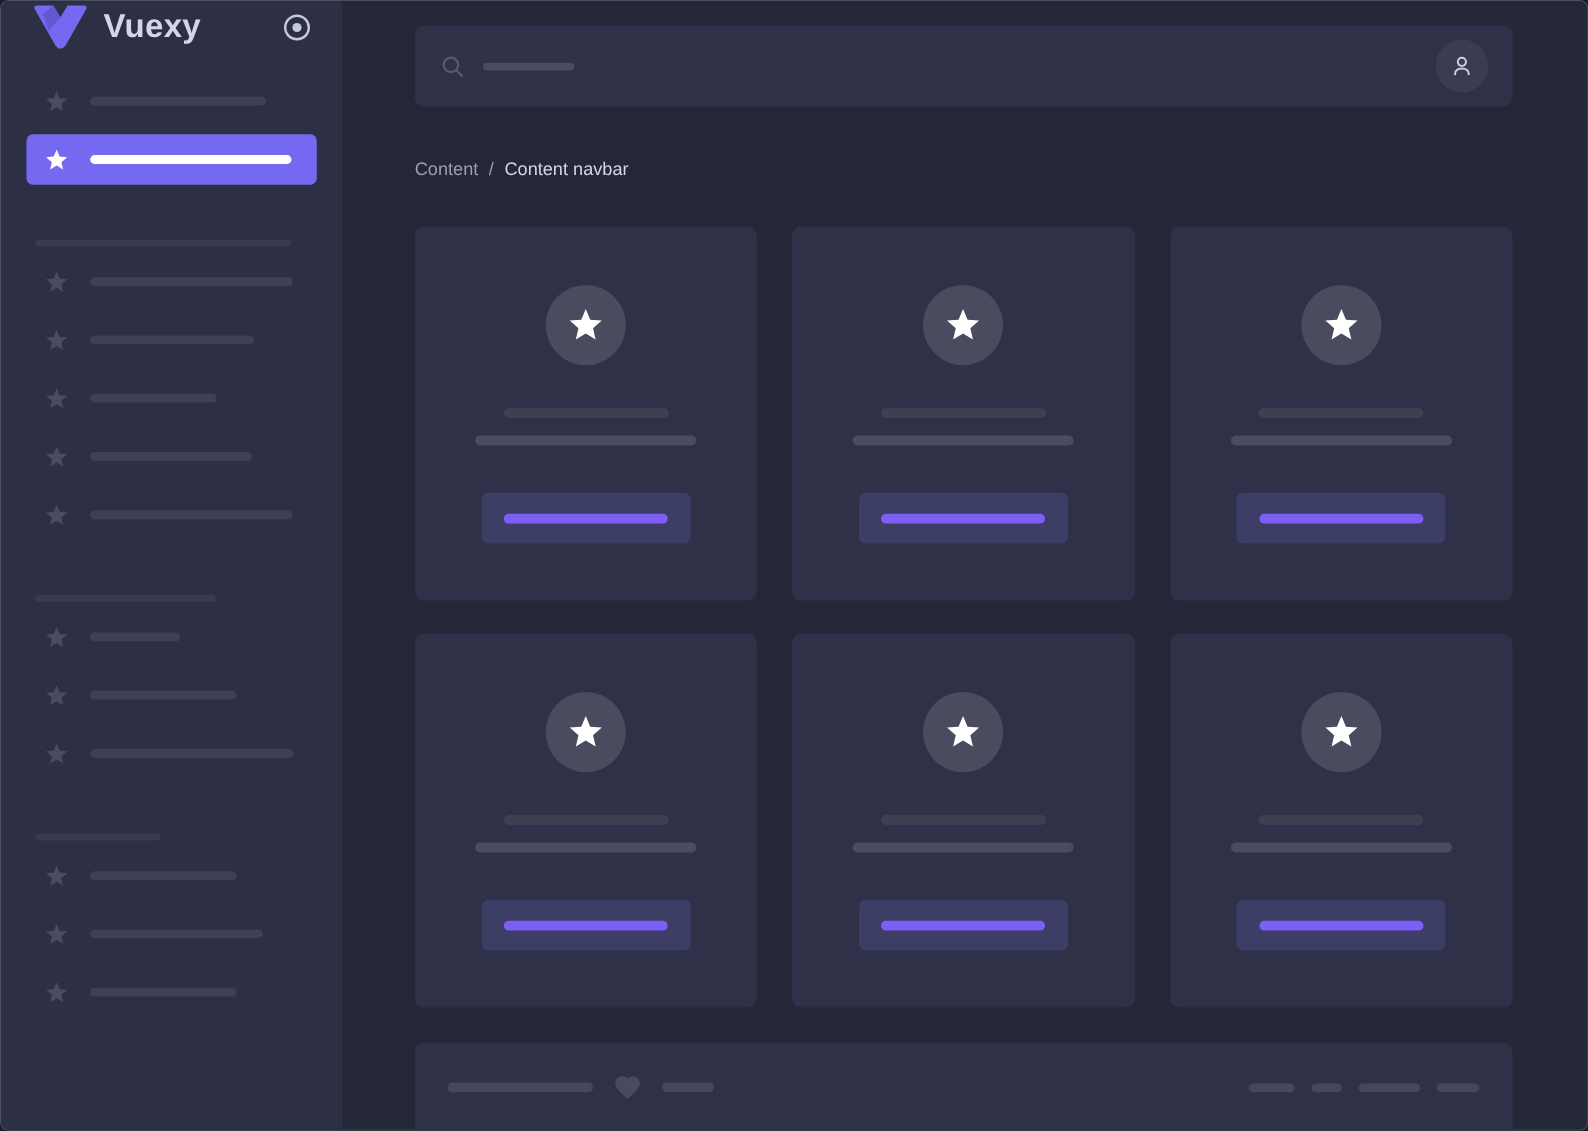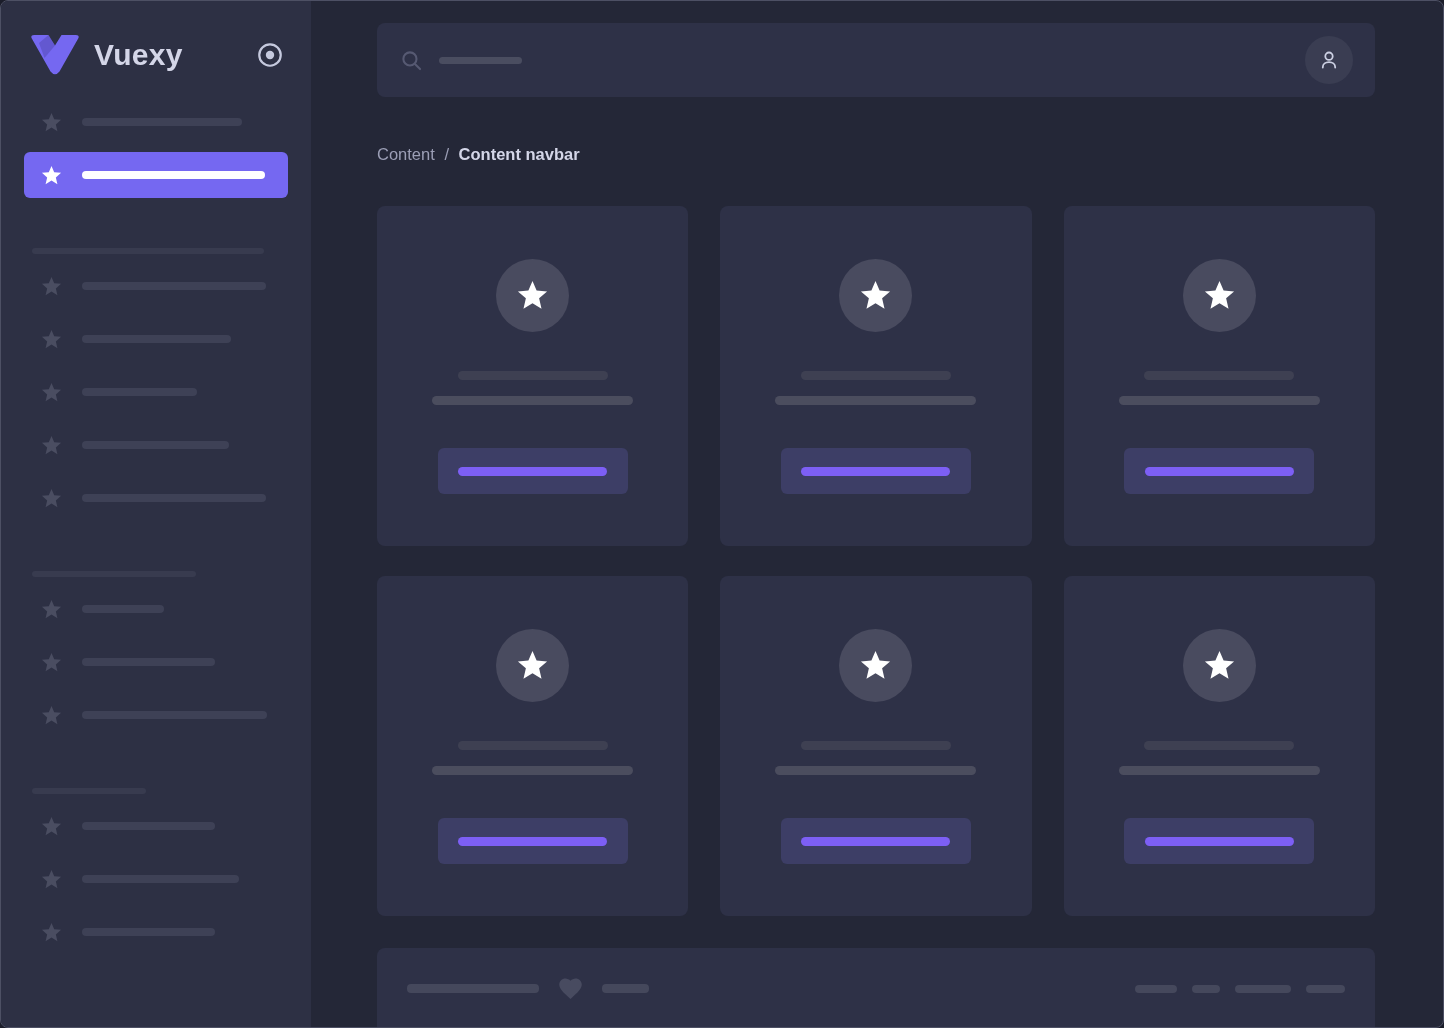--- a/index.html
+++ b/index.html
@@ -11,21 +11,21 @@
     overflow:hidden; display:flex;
     background:var(--main-bg,#242737);
   }
 
   
   .sidebar {
     width:310px; flex:none; height:100%;
     background:var(--sidebar-bg,#2d3044);
     padding:0 23px;
   }
-  .logo-row { display:flex; align-items:center; margin-top:30px; height:48px; }
+  .logo-row { display:flex; align-items:center; height:48px; }
   .logo-mark { margin-left:6px; display:flex; color:var(--brand-purple,#7568f1); }
   .logo-mark svg { width:50px; height:42px; }
   .logo-text { font-size:30px; font-weight:700; color:var(--text-bright,#d4d6e8); margin-left:14px; letter-spacing:.3px; }
   .pin-toggle { margin-left:auto; margin-right:4px; color:#c5c9de; display:flex; cursor:pointer; }
   .pin-toggle svg { width:28px; height:28px; }
 
   .menu { display:flex; flex-direction:column; margin-top:20px; }
   .menu-item {
     height:46px; display:flex; align-items:center;
     padding-left:16px; border-radius:6px; margin-bottom:7px;
@@ -51,21 +51,21 @@
   .search-skel { width:83px; height:7px; border-radius:3.5px; background:#4a4d60; margin-left:15px; cursor:text; }
   .avatar {
     margin-left:auto; width:48px; height:48px; border-radius:50%;
     background:#3a3d52; color:#ccd0e3;
     display:flex; align-items:center; justify-content:center; cursor:pointer;
   }
   .avatar svg { width:24px; height:24px; }
 
   .breadcrumb { margin-top:48px; font-size:16.5px; color:var(--text-muted,#9b9eb5); }
   .breadcrumb .sep { margin:0 5px; }
-  .breadcrumb .current { color:var(--text-bright,#d4d6e8); font-weight:700;margin-top:16px; }
+  .breadcrumb .current { color:var(--text-bright,#d4d6e8); font-weight:400;margin-top:16px; }
   .breadcrumb .parent { cursor:pointer; }
 
   .cards {
     margin-top:42px;
     display:grid; grid-template-columns:repeat(3,1fr);
     column-gap:32px; row-gap:30px; grid-auto-rows:340px;
   }
   .card {
     background:var(--panel-bg,#2e3147); border-radius:8px;
     display:flex; flex-direction:column; align-items:center; padding-top:53px;

